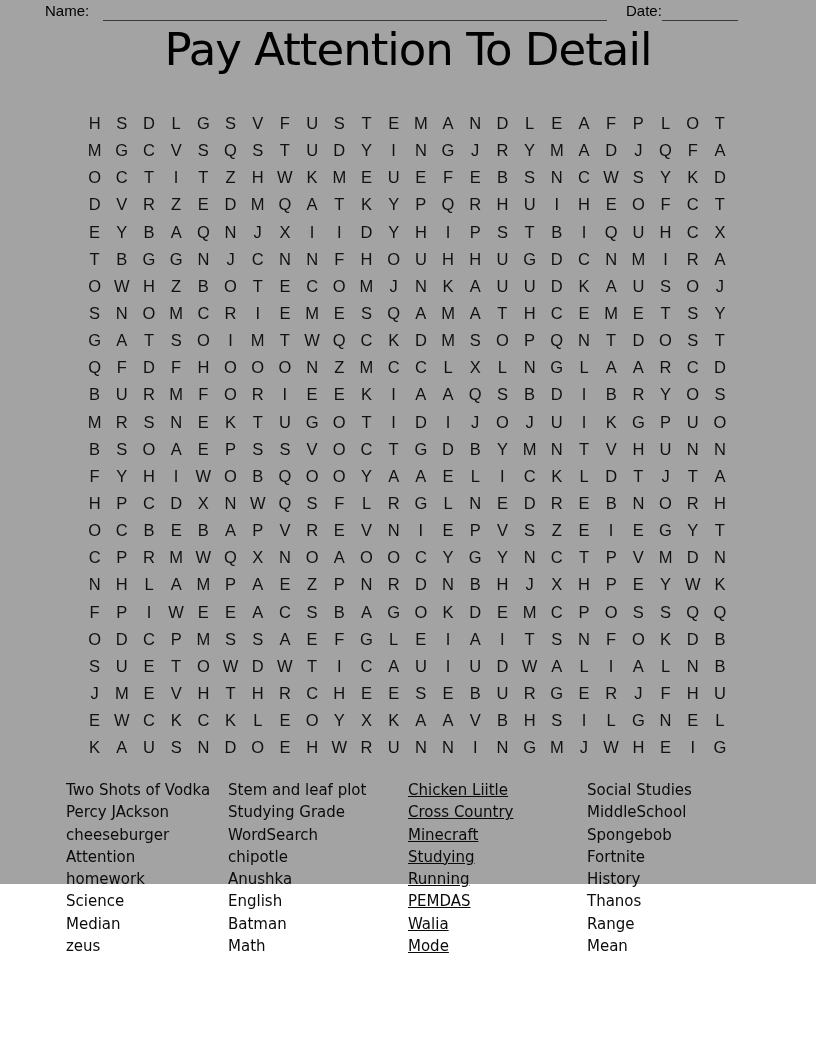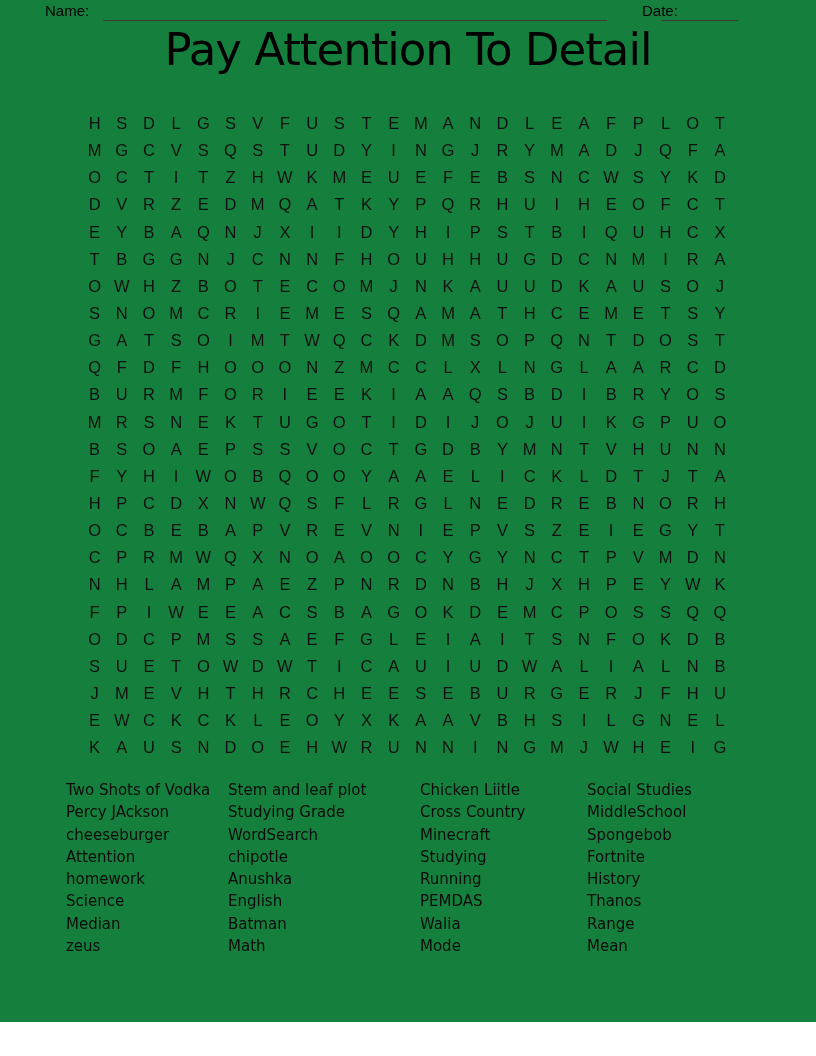--- a/index.html
+++ b/index.html
@@ -8,35 +8,35 @@
     background: #ffffff;
     width: 816px;
     height: 1056px;
     font-family: "Liberation Sans", sans-serif;
     color: #000000;
     overflow: hidden;
   }
   .page {
     position: relative;
     width: 816px;
-    height: 1022px;
-    background: #15803d;
+    height: 884px;
+    background: #a3a3a3;
   }
 
   
   .hdr-label {
     position: absolute;
     top: 2px;
     font-size: 15px;
     line-height: 18px;
     color: #000;
     font-family: "Liberation Sans", sans-serif;
   }
   #name-label { left: 45px; }
-  #date-label { left: 642px; }
+  #date-label { left: 626px; }
   .hdr-line {
     position: absolute;
     top: 20px;
     border-bottom: 1.5px solid #3a3a3a;
     height: 0;
   }
   #name-line { left: 103px; width: 504px; }
   #date-line { left: 662px; width: 76px; }
 
   
@@ -82,21 +82,21 @@
     position: absolute;
     top: 779px;
     font-family: "DejaVu Sans", sans-serif;
     font-size: 15px;
     line-height: 22.3px;
     color: #0b0b0b;
     white-space: nowrap;
   }
   #word-col-1 { left: 66px; }
   #word-col-2 { left: 228px; }
-  #word-col-3 { left: 420px; }
+  #word-col-3 { left: 408px; text-decoration: underline; }
   #word-col-4 { left: 587px; }
 </style>
 </head>
 <body>
 
 <div class="page">
 
   <span id="name-label" class="hdr-label">Name:</span>
   <div id="name-line" class="hdr-line"></div>
 

